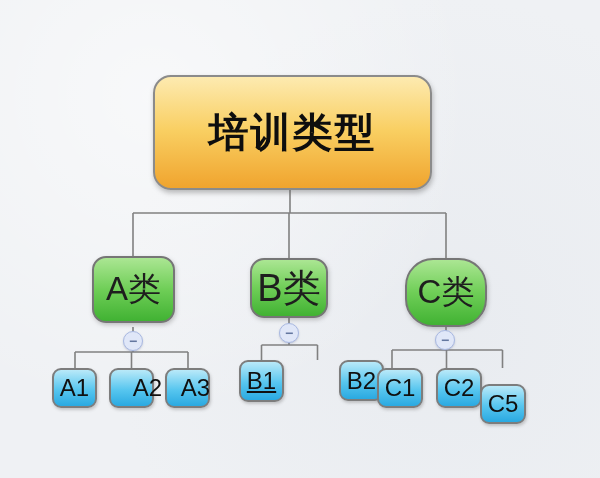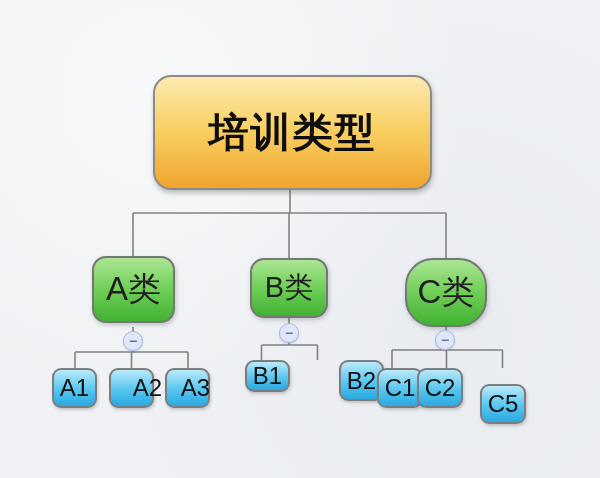--- a/index.html
+++ b/index.html
@@ -26,35 +26,35 @@
     box-shadow:1px 3px 5px rgba(96,96,96,.40);
     font-size:40px;font-weight:bold;color:#0e0e0e;letter-spacing:2px;
   }
   .cat{
     border:2px solid #767676;border-radius:14px;
     background:linear-gradient(180deg,#abe693 0%,#6fce57 50%,#41b233 100%);
     box-shadow:1px 2px 4px rgba(96,96,96,.35);
     font-size:33px;color:#1e1e1e;
   }
   #catA{left:92px;top:256px;width:83px;height:67px;}
-  #catB{left:250px;top:258px;width:78px;height:60px;font-size:29px;}
+  #catB{left:250px;top:258px;width:78px;height:60px;font-size:38px;}
   #catC{left:405px;top:258px;width:82px;height:69px;border-radius:28px;}
   .item{
     border:2px solid #7d7d7d;border-radius:9px;
     background:linear-gradient(180deg,#b9e9f9 0%,#57c6ef 55%,#2aa9e1 100%);
     box-shadow:1px 2px 3px rgba(96,96,96,.30);
     font-size:24px;font-weight:500;color:#101010;
   }
   #a1{left:52px;top:368px;width:45px;height:40px;text-align:center;}
   #a2{left:109px;top:368px;width:45px;height:40px;padding-left:32px;}
   #a3{left:165px;top:368px;width:45px;height:40px;padding-left:16px;}
-  #b1{left:245px;top:360px;width:45px;height:32px;}
+  #b1{left:239px;top:360px;width:45px;height:42px;text-decoration:underline;}
   #b2{left:295px;top:360px;width:45px;height:41px;margin-left:44px;}
   #c1{left:377px;top:368px;width:46px;height:40px;}
-  #c2{left:417px;top:368px;width:46px;height:40px;}
+  #c2{left:436px;top:368px;width:46px;height:40px;}
   #c5{left:480px;top:368px;width:46px;height:40px;margin-top:16px;}
   .collapse{
     position:absolute;width:20px;height:20px;box-sizing:border-box;
     border-radius:50%;background:#e0e7f8;border:1.5px solid #a9b9e2;
     color:#64779f;display:flex;align-items:center;justify-content:center;
     font-size:14px;line-height:1;font-weight:bold;cursor:pointer;
     box-shadow:0 1px 2px rgba(120,130,160,.35);
   }
   #colA{left:123px;top:331px;}
   #colB{left:279px;top:323px;}

